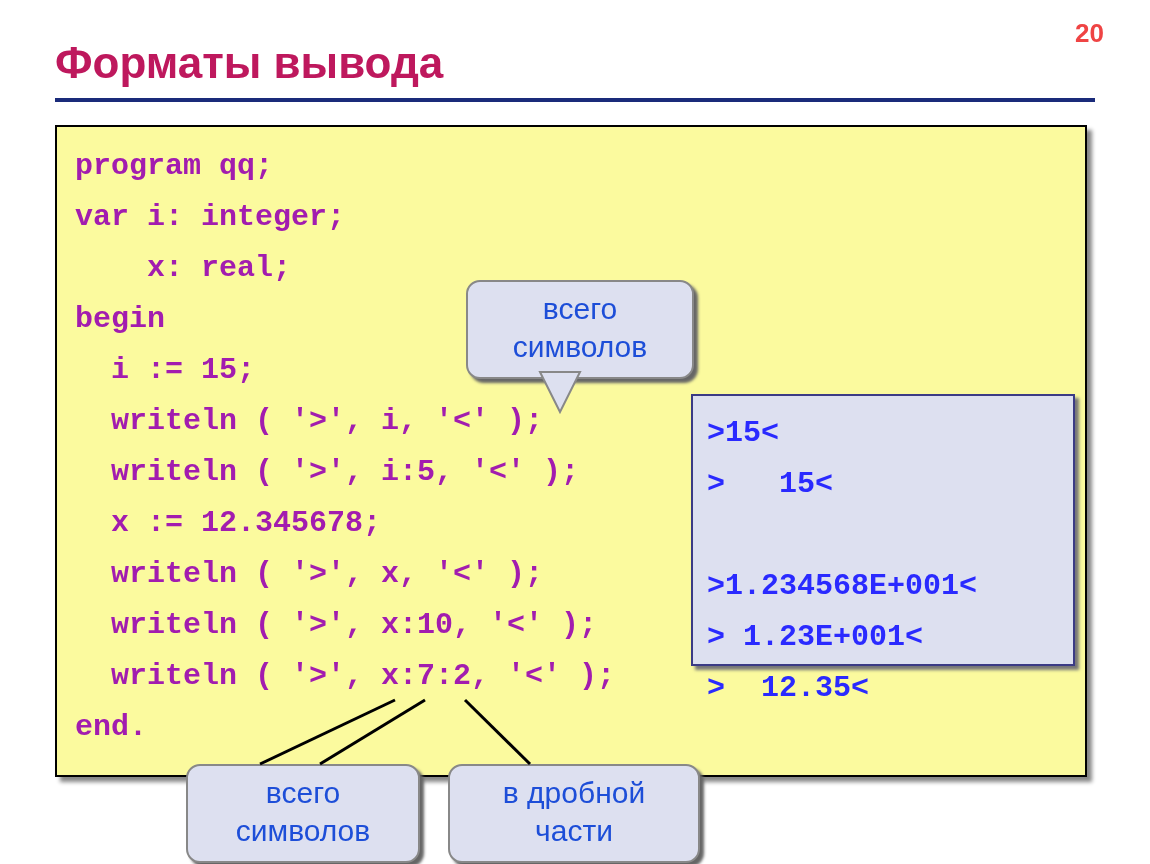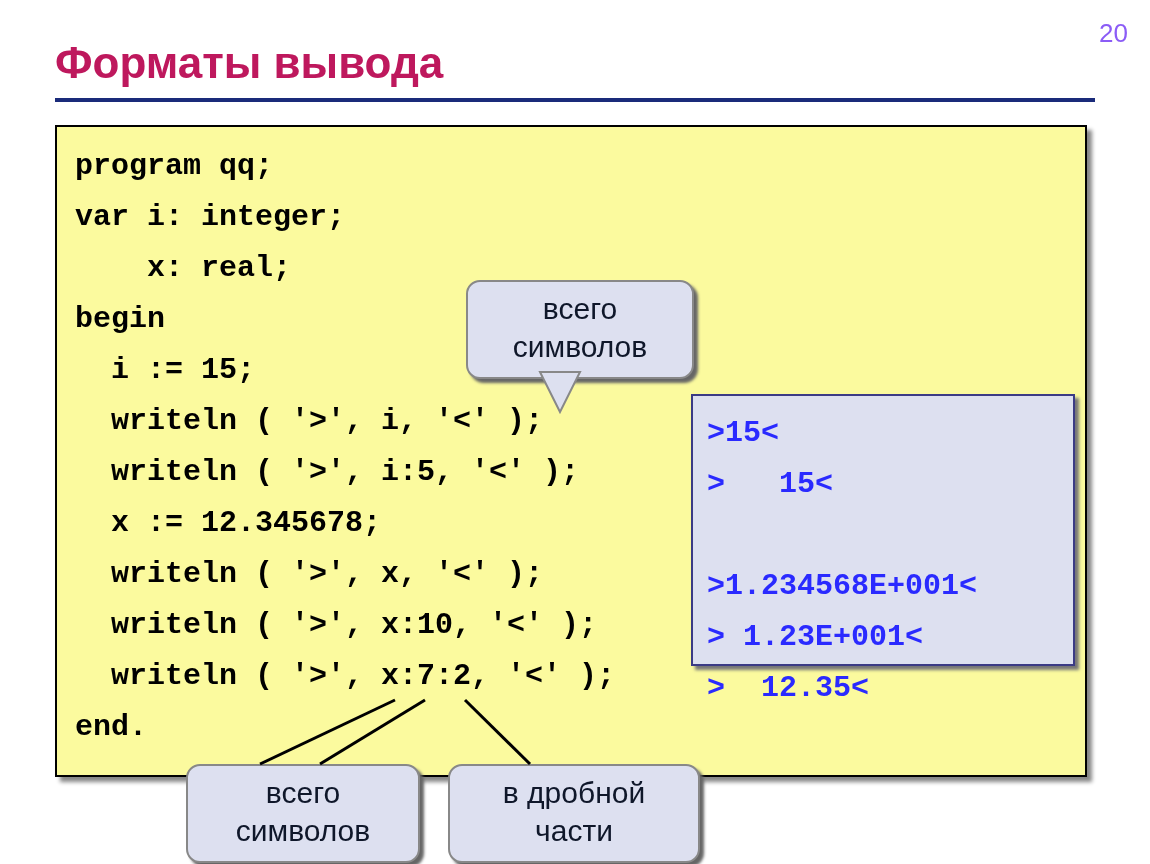--- a/index.html
+++ b/index.html
@@ -8,24 +8,24 @@
     width: 1150px;
     height: 864px;
     background: #fff;
     font-family: Arial, Helvetica, sans-serif;
     position: relative;
     overflow: hidden;
   }
   .page-number {
     position: absolute;
     top: 18px;
-    right: 22px;
+    right: 46px;
     font-size: 26px;
-    font-weight: normal;
-    color: #8b5cf6;
+    font-weight: bold;
+    color: #ef4444;
   }
   .title {
     position: absolute;
     top: 38px;
     left: 55px;
     font-size: 44px;
     font-weight: bold;
     color: #be185d;
   }
   .title-rule {
@@ -44,21 +44,21 @@
     height: 652px;
     background: #fbfa9e;
     border: 2px solid #000;
     box-shadow: 5px 5px 4px #888;
     box-sizing: border-box;
   }
   .code {
     font-family: "Courier New", Courier, monospace;
     font-size: 30px;
     font-weight: bold;
-    color: #000000;
+    color: #a21caf;
     white-space: pre;
     padding: 14px 18px 12px 18px;
     line-height: 1.7;
   }
   .output-box {
     position: absolute;
     top: 394px;
     left: 691px;
     width: 384px;
     height: 272px;
@@ -79,21 +79,21 @@
   
   .callout {
     position: absolute;
     background: #dde0f0;
     border: 2px solid #888;
     border-radius: 14px;
     box-shadow: 4px 4px 3px #666;
     padding: 8px 22px 12px 22px;
     text-align: center;
     font-size: 30px;
-    color: #0f172a;
+    color: #1d4ed8;
     line-height: 1.25;
   }
   .callout1 { top: 280px; left: 466px; width: 180px; }
   .callout2 { top: 764px; left: 186px; width: 186px; }
   .callout3 { top: 764px; left: 448px; width: 204px; }
   
   svg.lines {
     position: absolute;
     top: 0; left: 0;
     width: 1150px; height: 864px;

